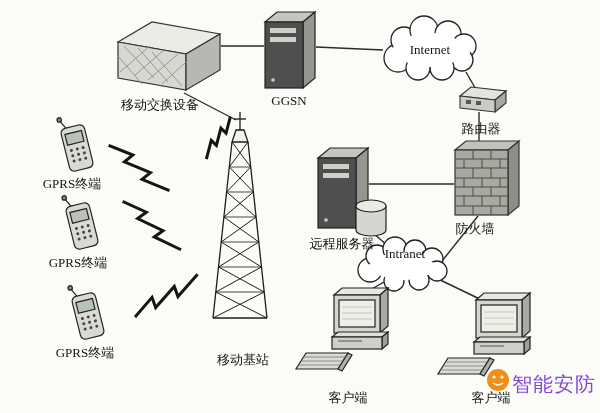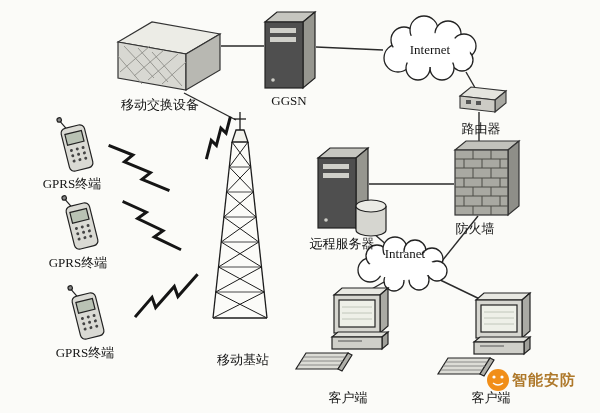--- a/index.html
+++ b/index.html
@@ -21,21 +21,21 @@
   #lbl-remote-server { left:292px; top:236px; width:100px; }
   #lbl-base-station  { left:198px; top:324px; width:90px;margin-top:28px;  }
   #lbl-gprs1         { left:27px;  top:176px; width:90px;  }
   #lbl-gprs2         { left:33px;  top:255px; width:90px;  }
   #lbl-gprs3         { left:40px;  top:345px; width:90px;  }
   #lbl-intranet      { left:365px; top:246px; width:80px;font-family:Liberation Serif, serif;  }
   #lbl-client1       { left:313px; top:390px; width:70px;  }
   #lbl-client2       { left:456px; top:390px; width:70px;  }
   .wm-text {
     position:absolute; left:512px; top:371px; width:85px;
-    color:#a16207; font-size:15px; font-weight:bold; opacity:0.85;
+    color:#6d28d9; font-size:20px; font-weight:normal; opacity:0.85;
     letter-spacing:1px;
   }
 </style>
 </head>
 <body>
 
 <div class="stage">
 
 <svg class="art" width="600" height="413" viewBox="0 0 600 413">
 

